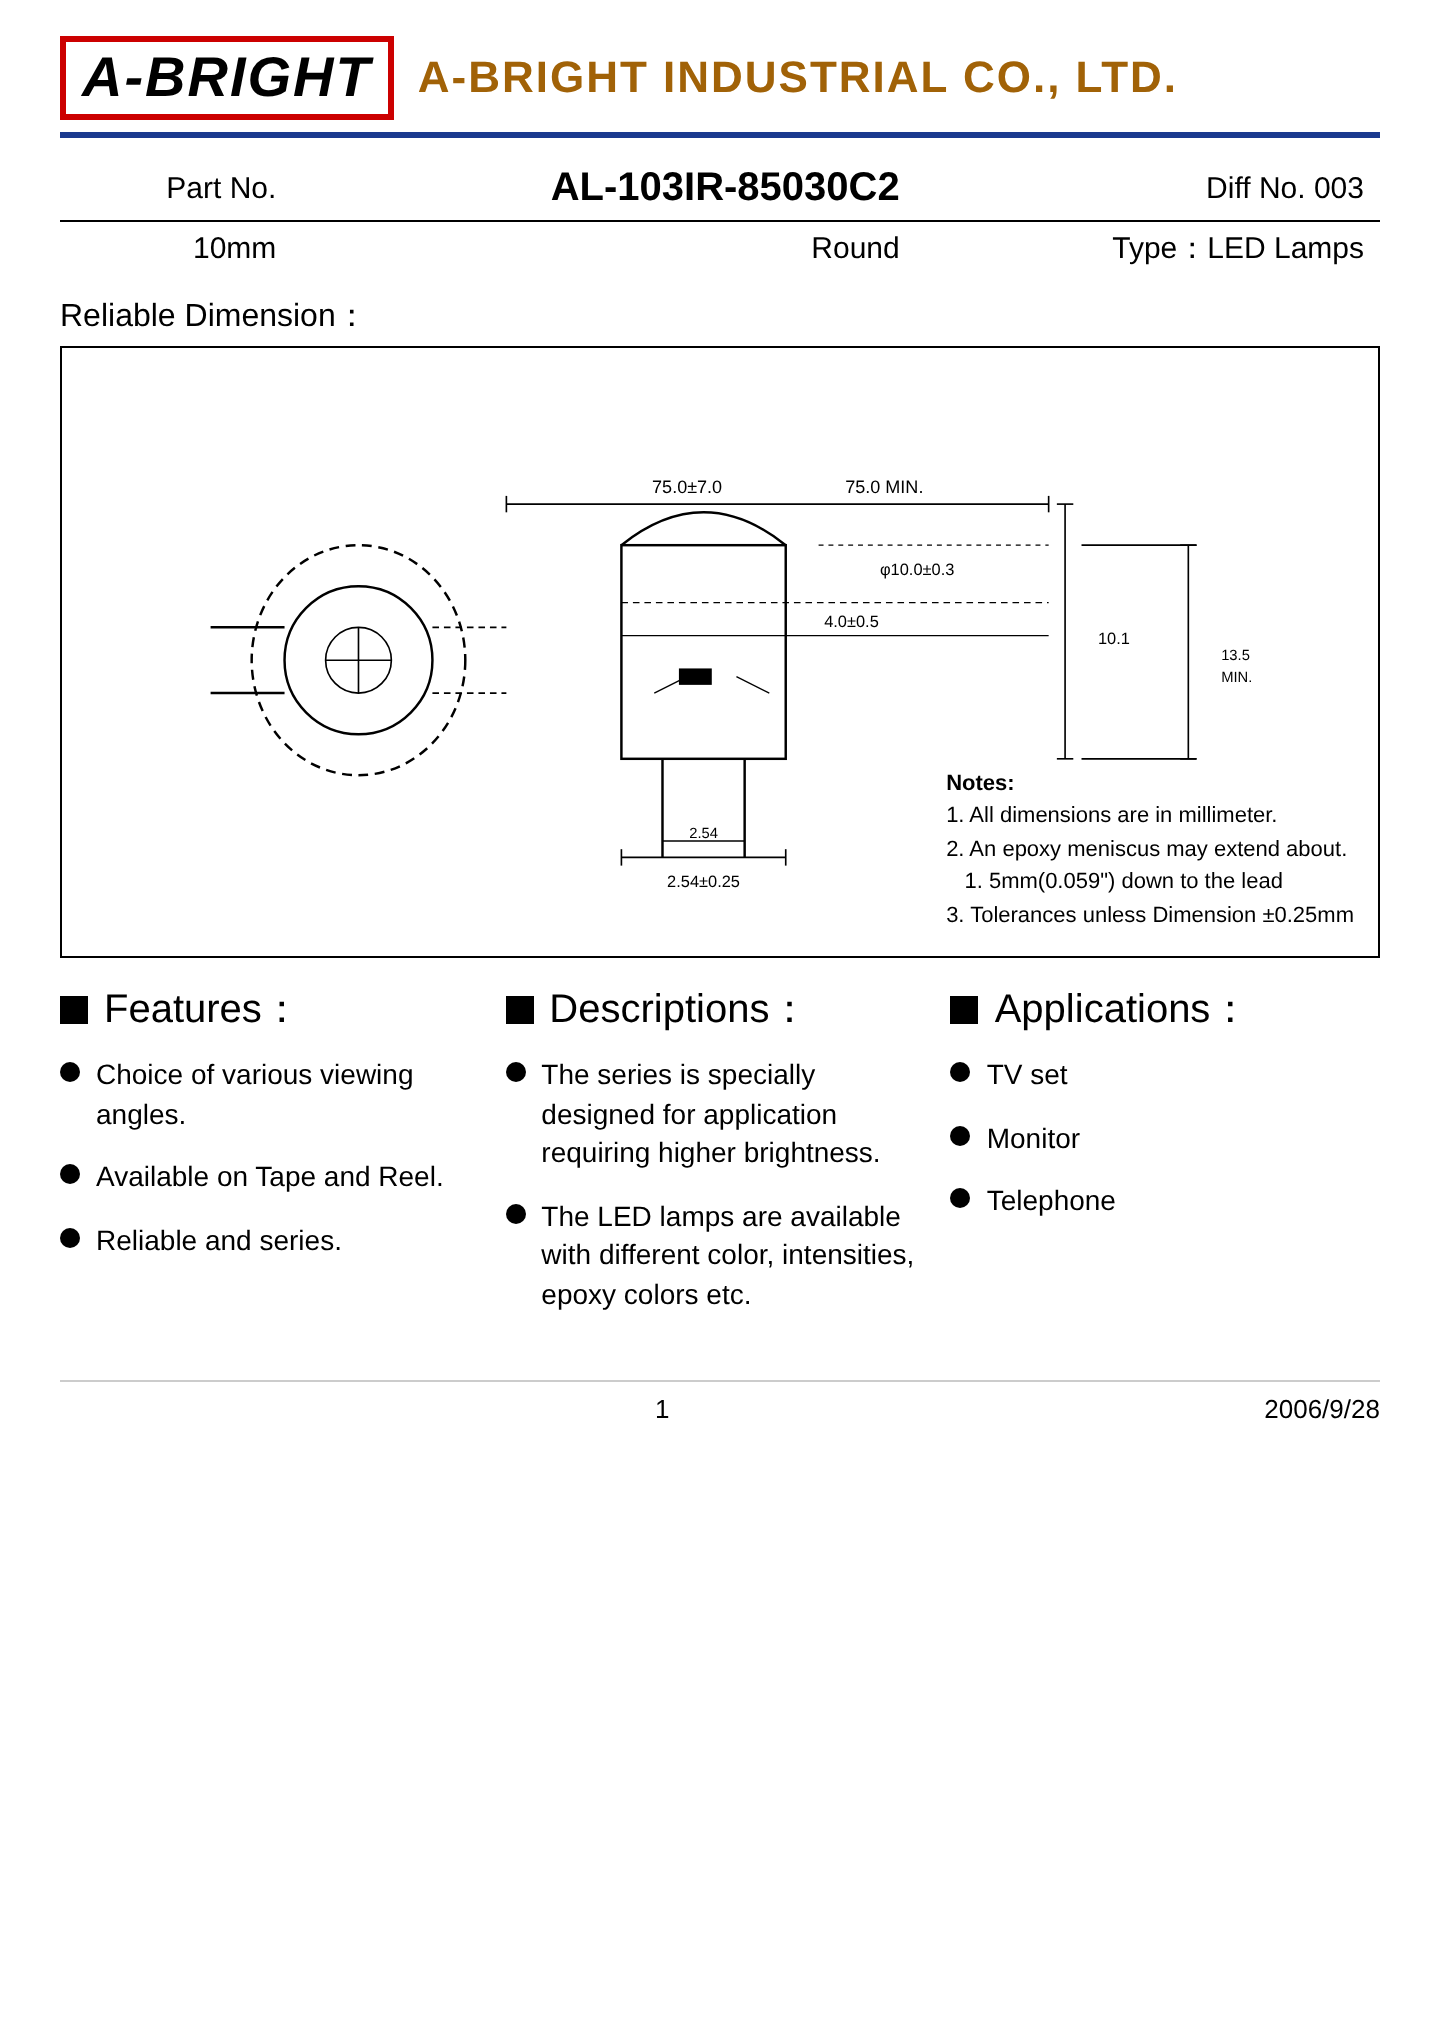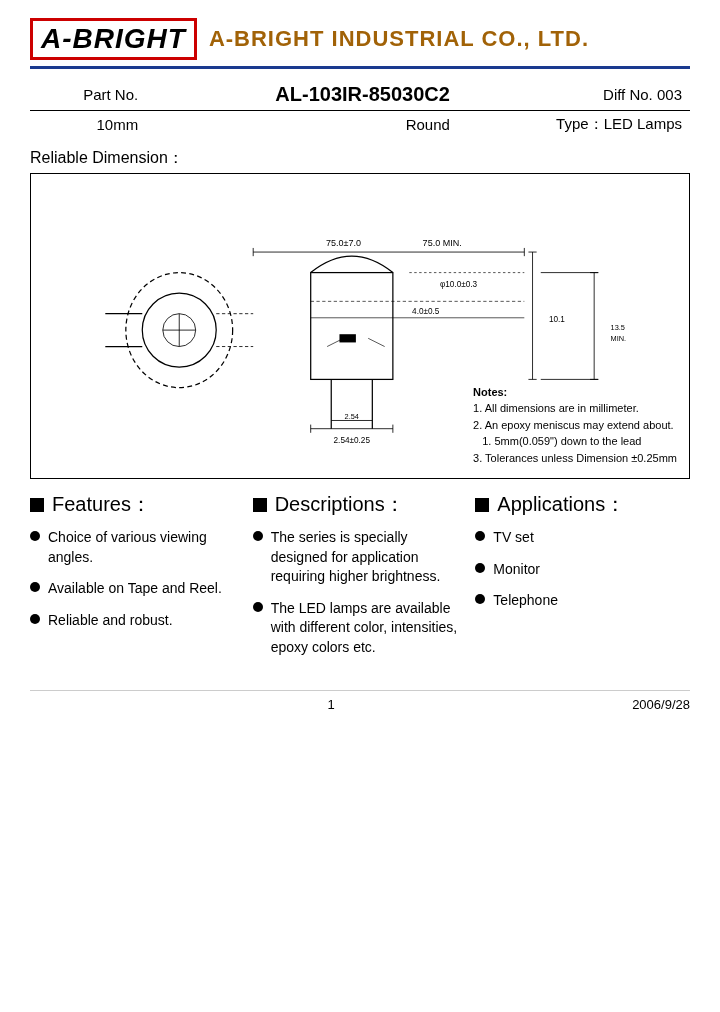--- a/index.html
+++ b/index.html
@@ -257,21 +257,21 @@
     <div class="bullet-item">
       <span class="circle-bullet"></span>
       <span>Choice of various viewing angles.</span>
     </div>
     <div class="bullet-item">
       <span class="circle-bullet"></span>
       <span>Available on Tape and Reel.</span>
     </div>
     <div class="bullet-item">
       <span class="circle-bullet"></span>
-      <span>Reliable and robust.</span>
+      <span>Reliable and series.</span>
     </div>
   </div>
 
   <div class="col">
     <div class="col-header">
       <span class="square-bullet"></span>
       <span>Descriptions：</span>
     </div>
     <div class="bullet-item">
       <span class="circle-bullet"></span>

